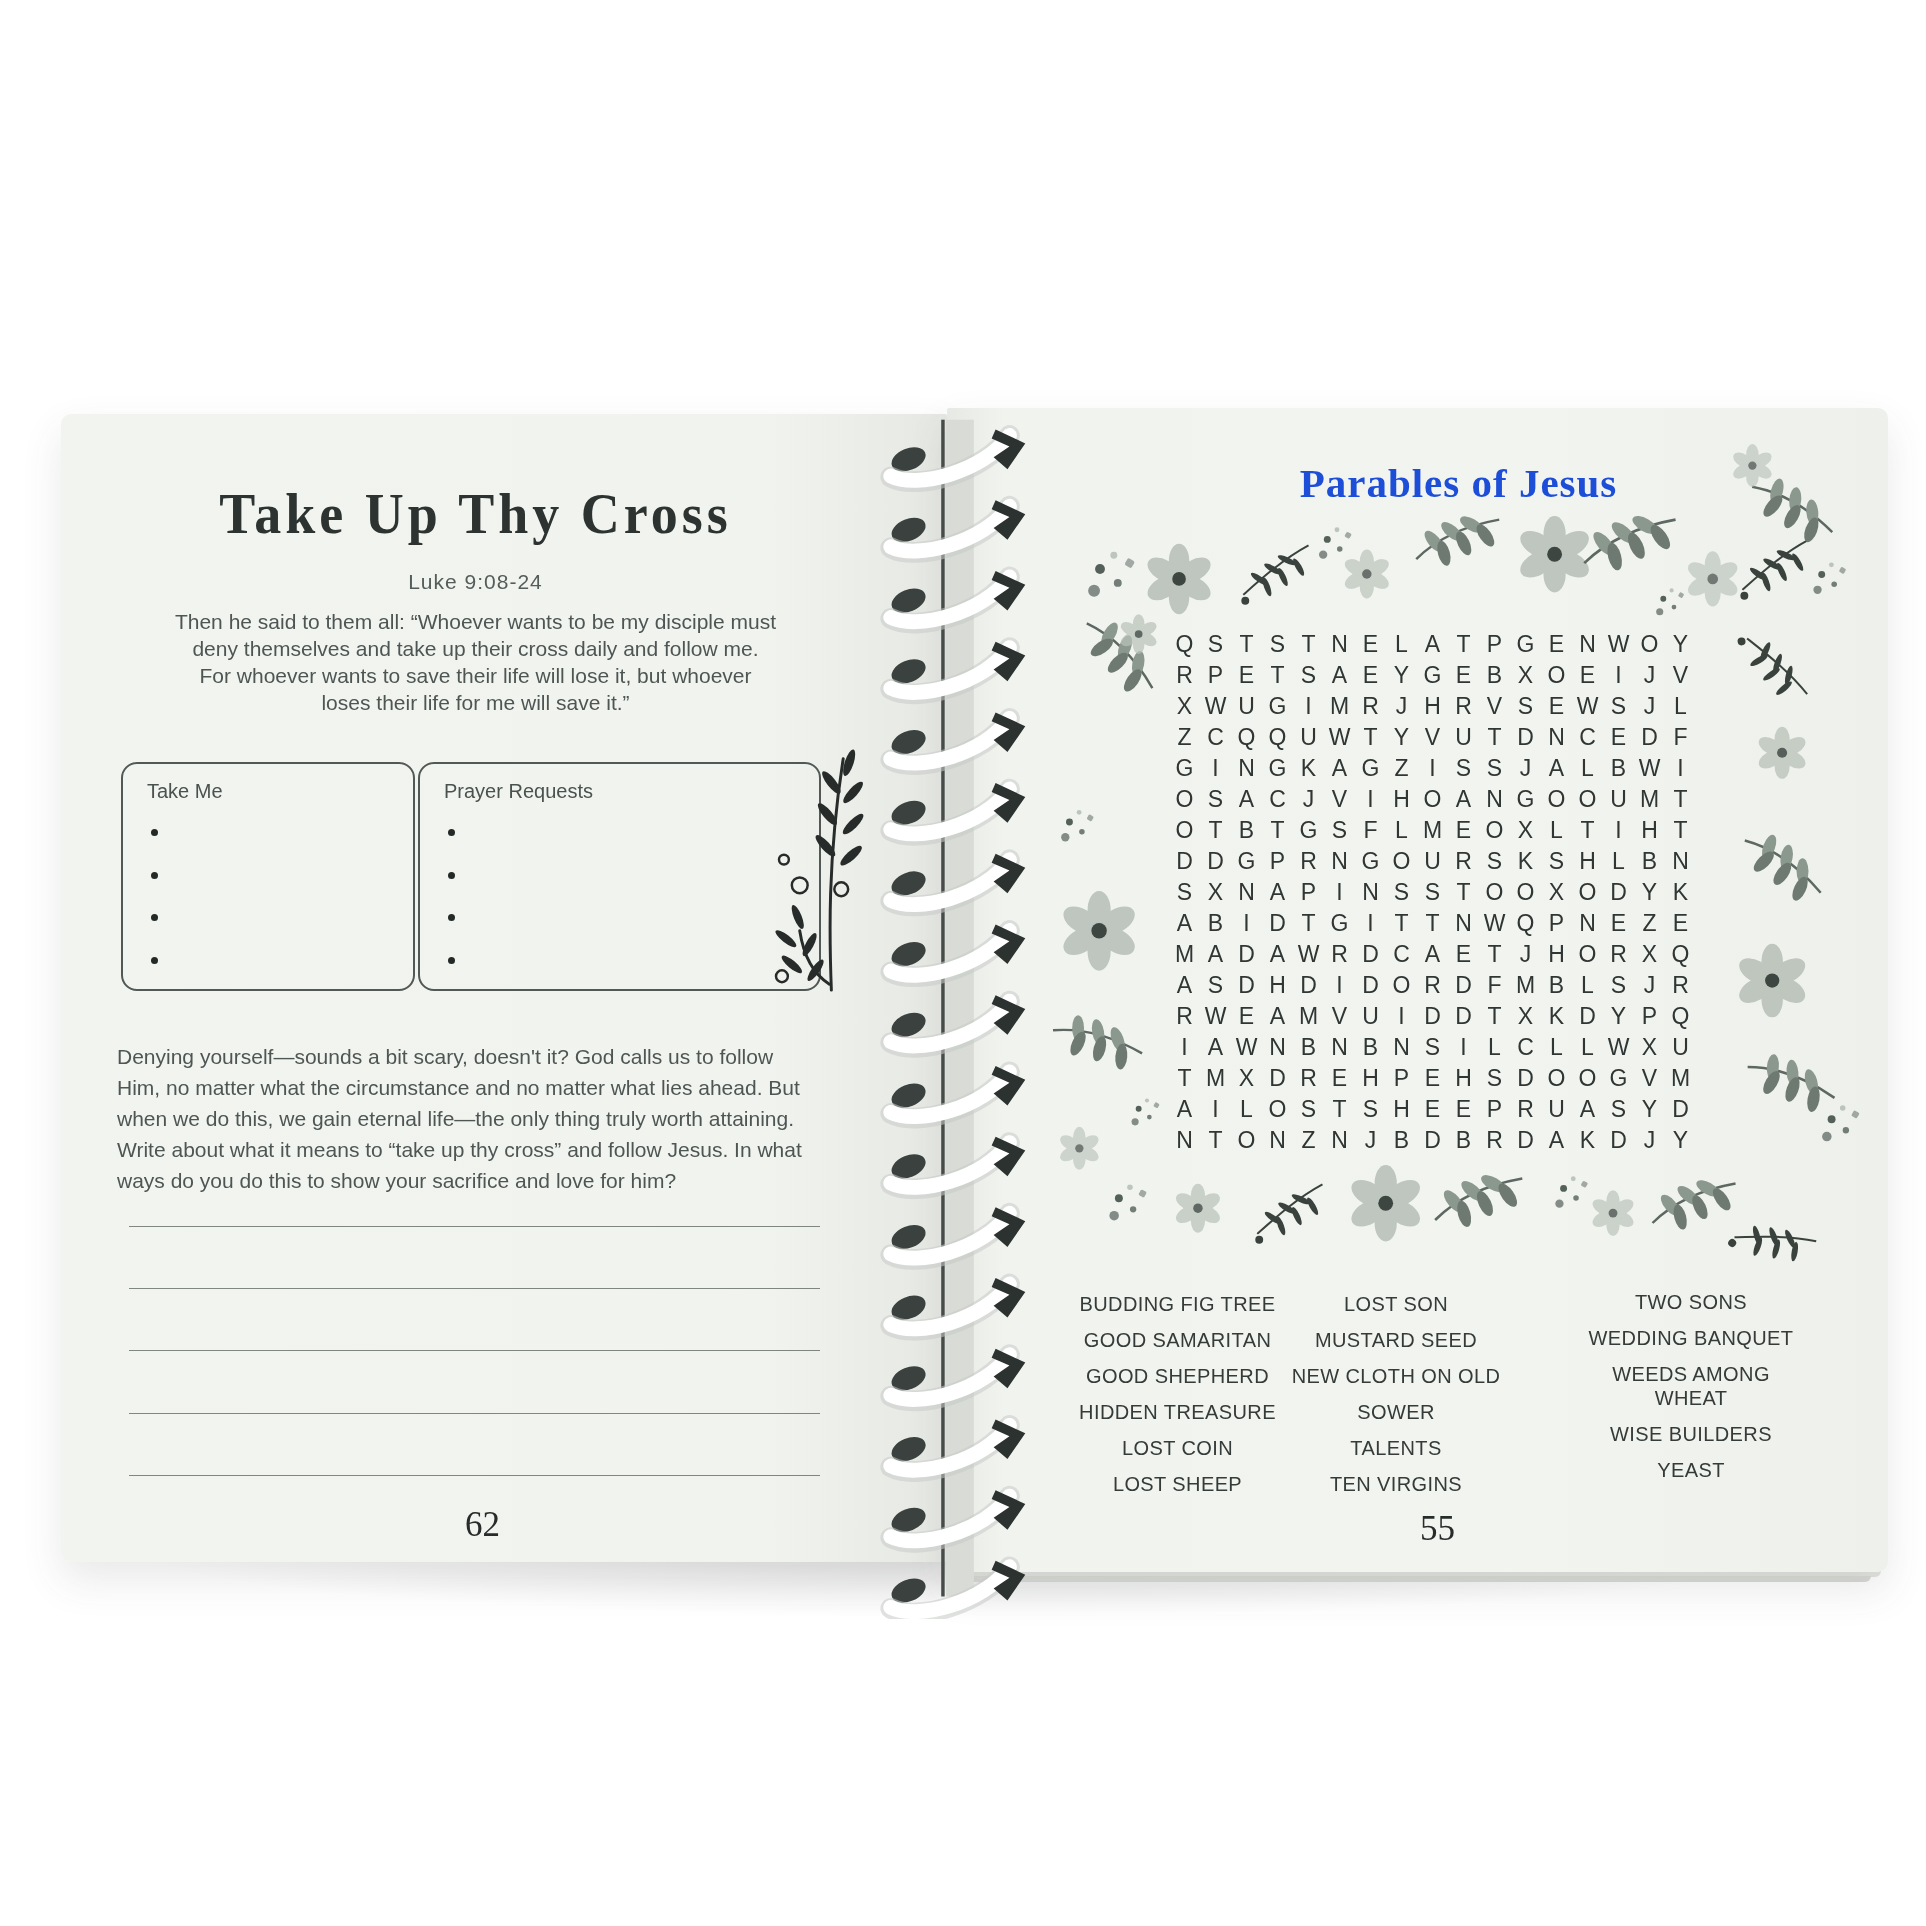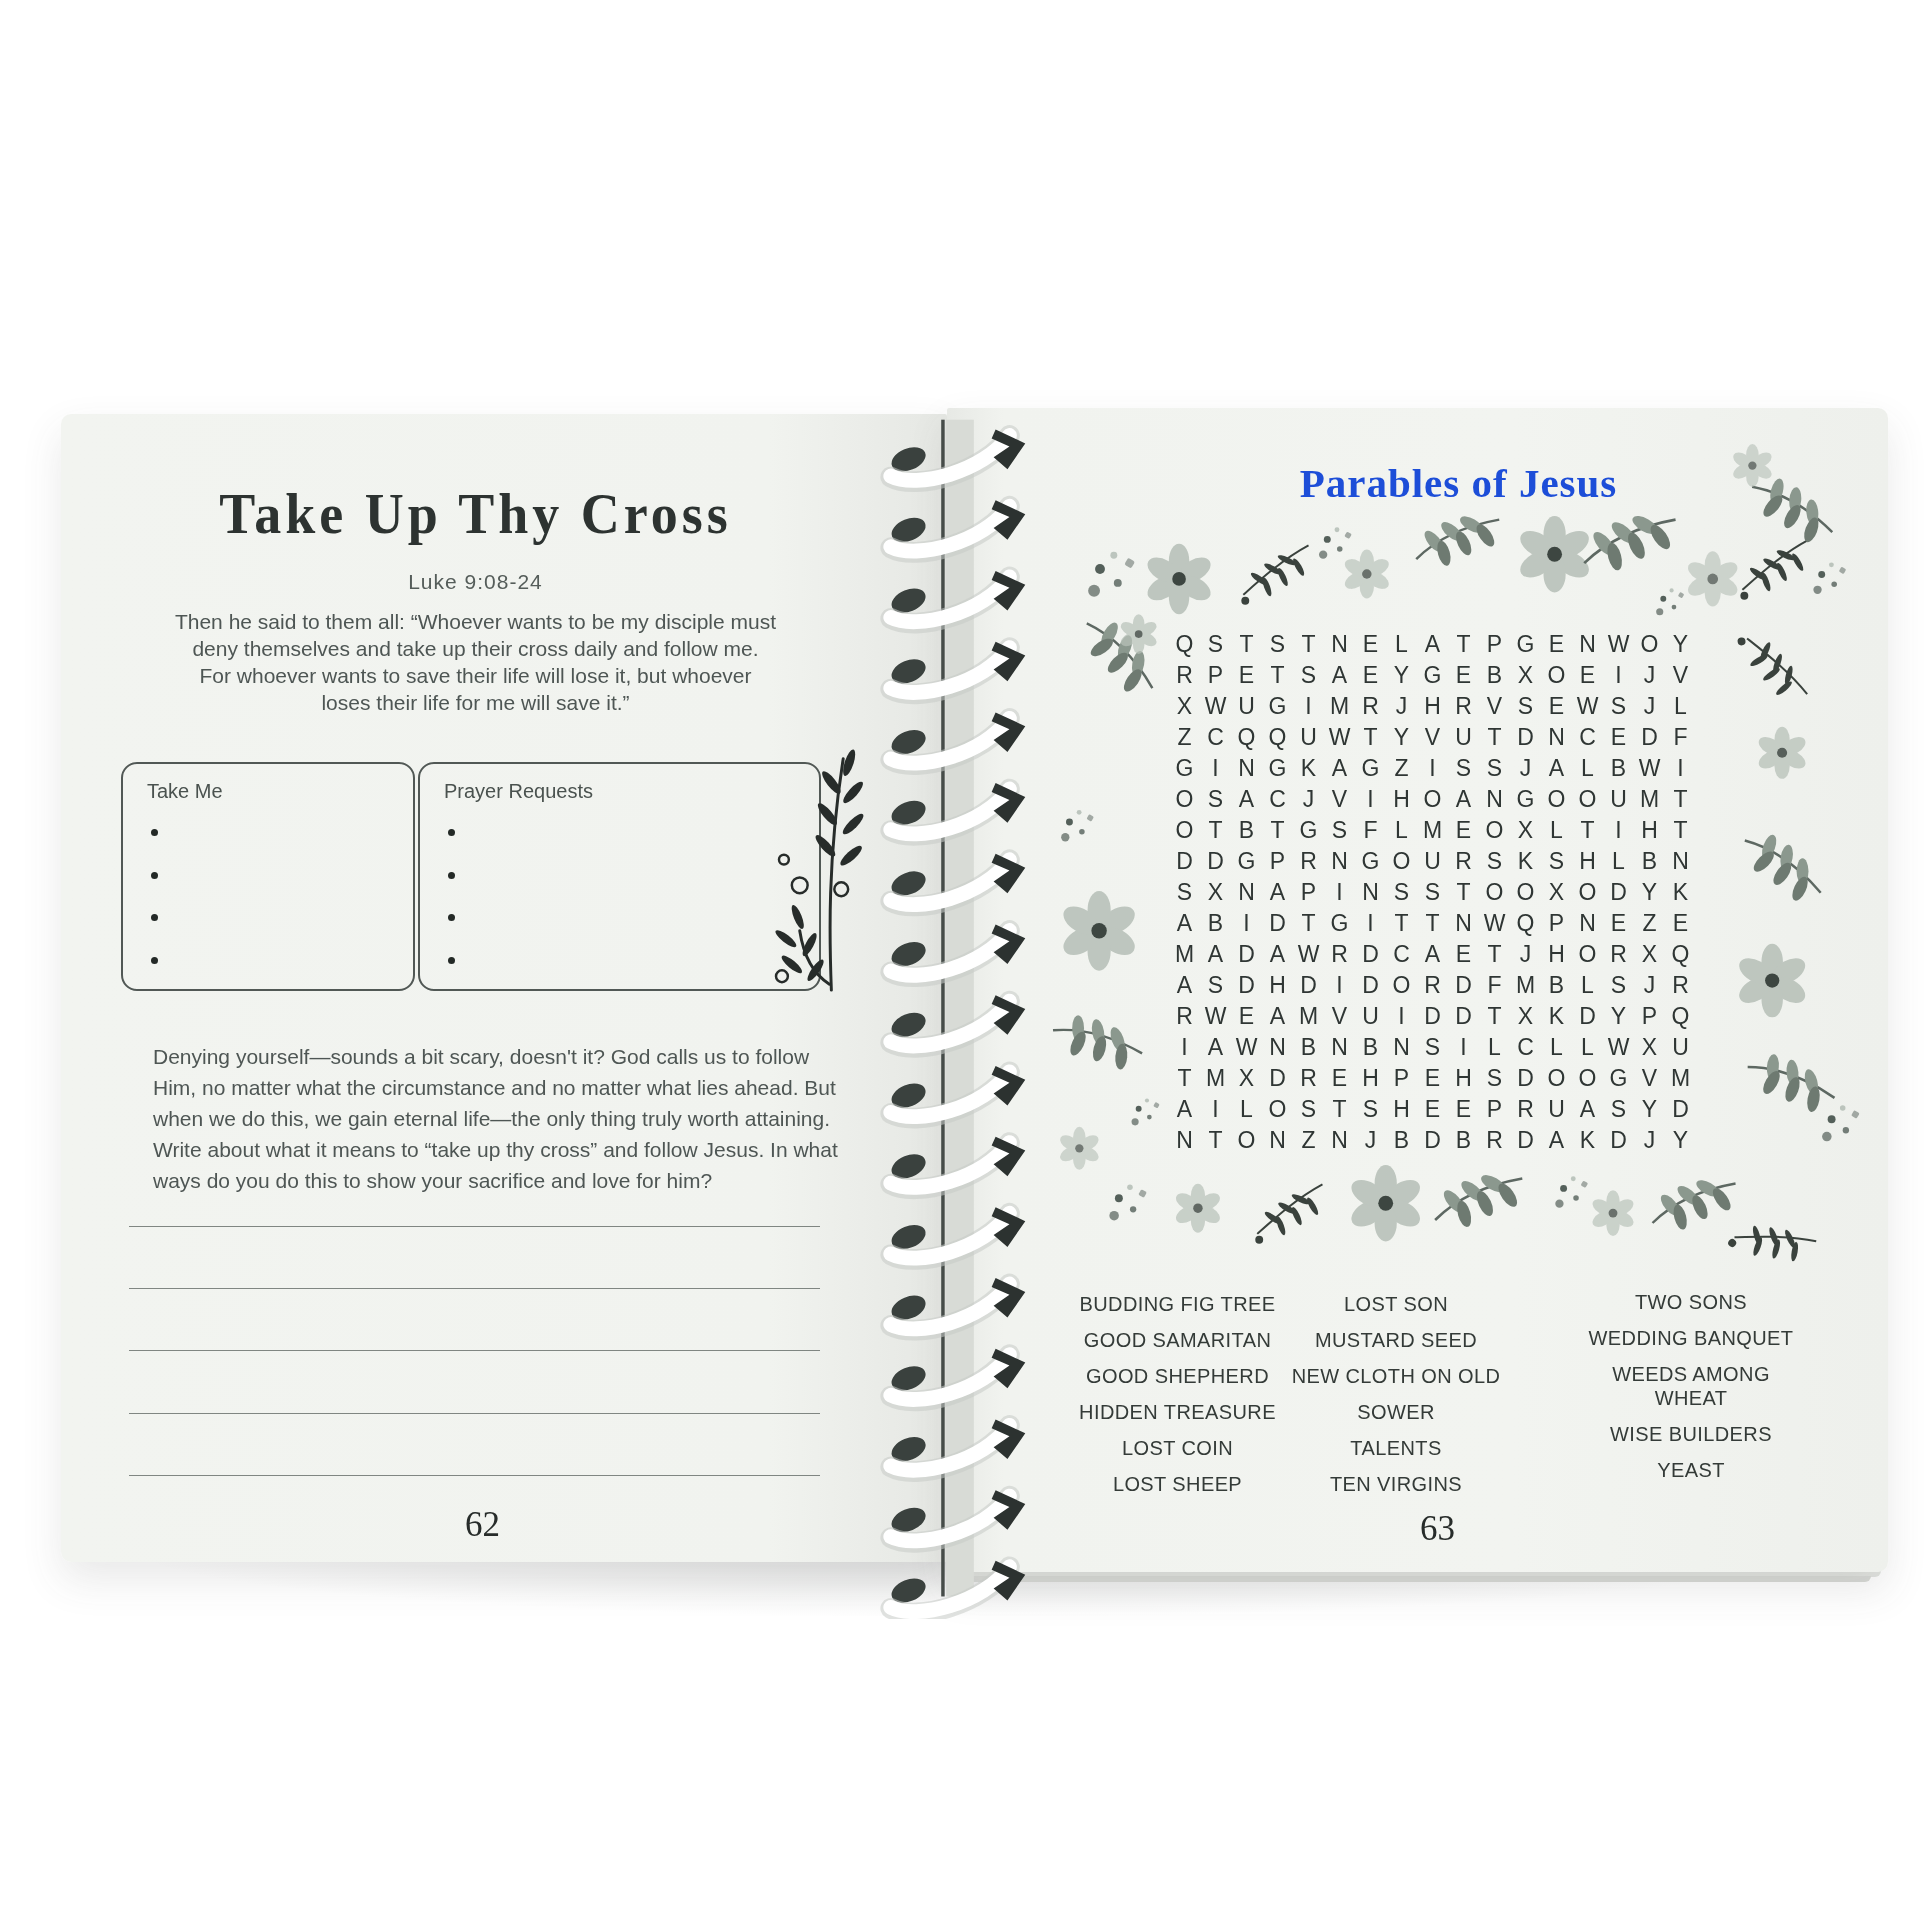--- a/index.html
+++ b/index.html
@@ -25,21 +25,21 @@
   #lp-verse{left:104px;top:608px;width:743px;text-align:center;font-size:21px;
     line-height:27px;color:#4e5654;}
   #lp-verse .vline{white-space:nowrap;}
   .note-box{border:2px solid #515855;border-radius:16px;background:transparent;}
   #guide-box{left:121px;top:762px;width:290px;height:225px;}
   #prayer-box{left:418px;top:762px;width:399px;height:225px;}
   .note-label{position:absolute;left:24px;top:16px;font-size:20px;color:#4a524f;}
   .bullet-dot{position:absolute;left:28px;width:7px;height:7px;border-radius:50%;background:#23292­6;
     background:#232926;}
   #lp-prompt{left:117px;top:1041px;width:733px;font-size:21px;line-height:31px;color:#4e5654;}
-  #lp-prompt .pline{white-space:nowrap;margin-left:36px;}
+  #lp-prompt .pline{white-space:nowrap;}
   .write-line{position:absolute;left:129px;width:691px;height:0;border-top:1.8px solid rgba(90,97,93,.75);}
   .page-number{width:119px;text-align:center;font-family:"Liberation Serif",serif;
     font-size:35px;color:#272c2a;}
   #lp-number{left:423px;top:1505px;}
   #rp-number{left:1378px;top:1509px;}
   
   #rp-title{left:1211px;top:459px;width:495px;text-align:center;
     font-family:Liberation Serif, serif;font-weight:700;font-size:41px;letter-spacing:1px;color:#1d4ed8;}
   #ws-grid{left:1169px;top:629px;width:533px;}
   .ws-row{display:flex;height:31px;}
@@ -676,14 +676,14 @@
     <div class="word-item">TEN VIRGINS</div>
   </div>
 <div class="abs word-col" id="word-col-2">
     <div class="word-item">TWO SONS</div>
     <div class="word-item">WEDDING BANQUET</div>
     <div class="word-item">WEEDS AMONG WHEAT</div>
     <div class="word-item">WISE BUILDERS</div>
     <div class="word-item">YEAST</div>
   </div>
 
-<div class="abs page-number" id="rp-number">63</div>
+<div class="abs page-number" id="rp-number">55</div>
 
 
 </body></html>

